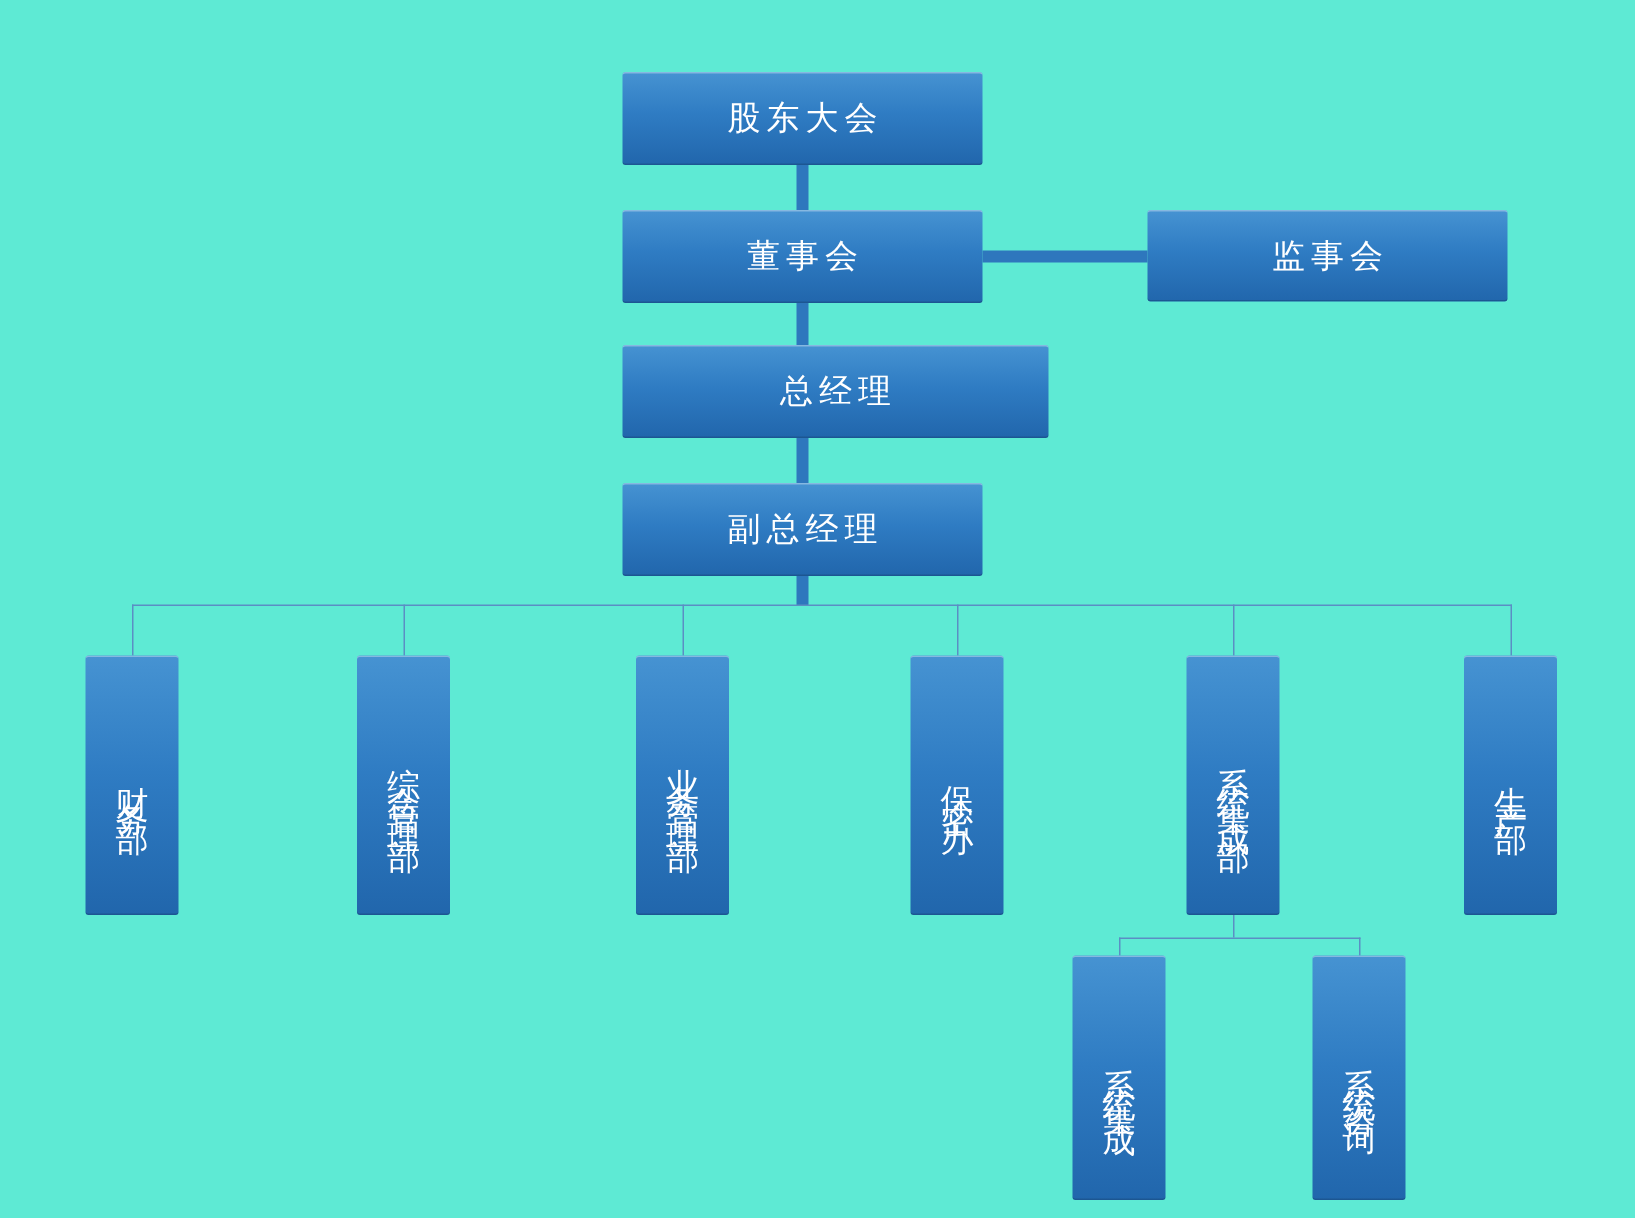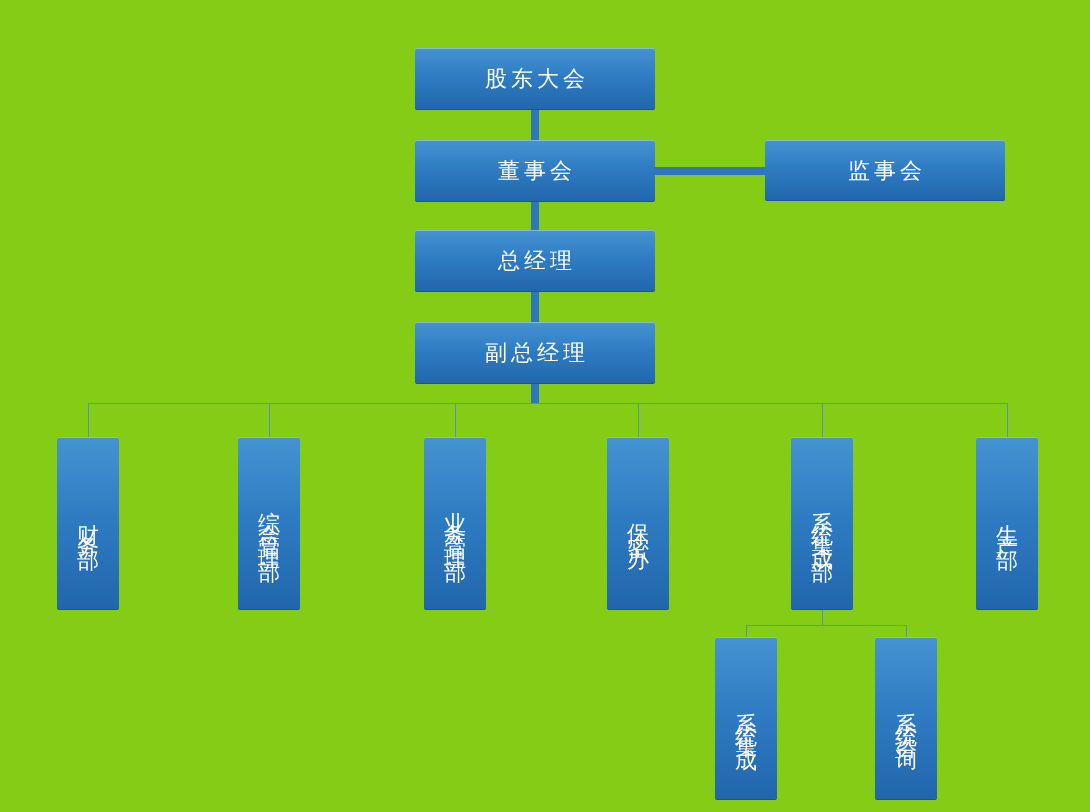--- a/index.html
+++ b/index.html
@@ -5,21 +5,21 @@
   html, body {
     margin: 0;
     padding: 0;
     background: #ffffff;
     font-family: "Liberation Sans", "DejaVu Sans", sans-serif;
   }
   #stage {
     position: relative;
     width: 1090px;
     height: 812px;
-    background: #84cc16;
+    background: #5eead4;
     overflow: hidden;
   }
   .box {
     position: absolute;
     background: linear-gradient(180deg, #4693d2 0%, #2f7cc3 45%, #2166ac 100%);
     color: #ffffff;
     display: flex;
     align-items: center;
     justify-content: center;
     border-radius: 2px;
@@ -75,21 +75,21 @@
 
   <div class="box h" style="left:415px; top:48px; width:240px; height:62px;">
     <span class="lbl">股东大会</span>
   </div>
   <div class="box h" style="left:765px; top:140px; width:240px; height:61px;">
     <span class="lbl">监事会</span>
   </div>
   <div class="box h" style="left:415px; top:140px; width:240px; height:62px;">
     <span class="lbl">董事会</span>
   </div>
-  <div class="box h" style="left:415px; top:230px; width:240px; height:62px;">
+  <div class="box h" style="left:415px; top:230px; width:284px; height:62px;">
     <span class="lbl">总经理</span>
   </div>
   <div class="box h" style="left:415px; top:322px; width:240px; height:62px;font-family:Liberation Serif, serif;">
     <span class="lbl">副总经理</span>
   </div>
 
   <div class="box v" style="left:57px; top:437px; width:62px; height:173px;">
     <span class="lbl">财务部</span>
   </div>
   <div class="box v" style="left:238px; top:437px; width:62px; height:173px;">

